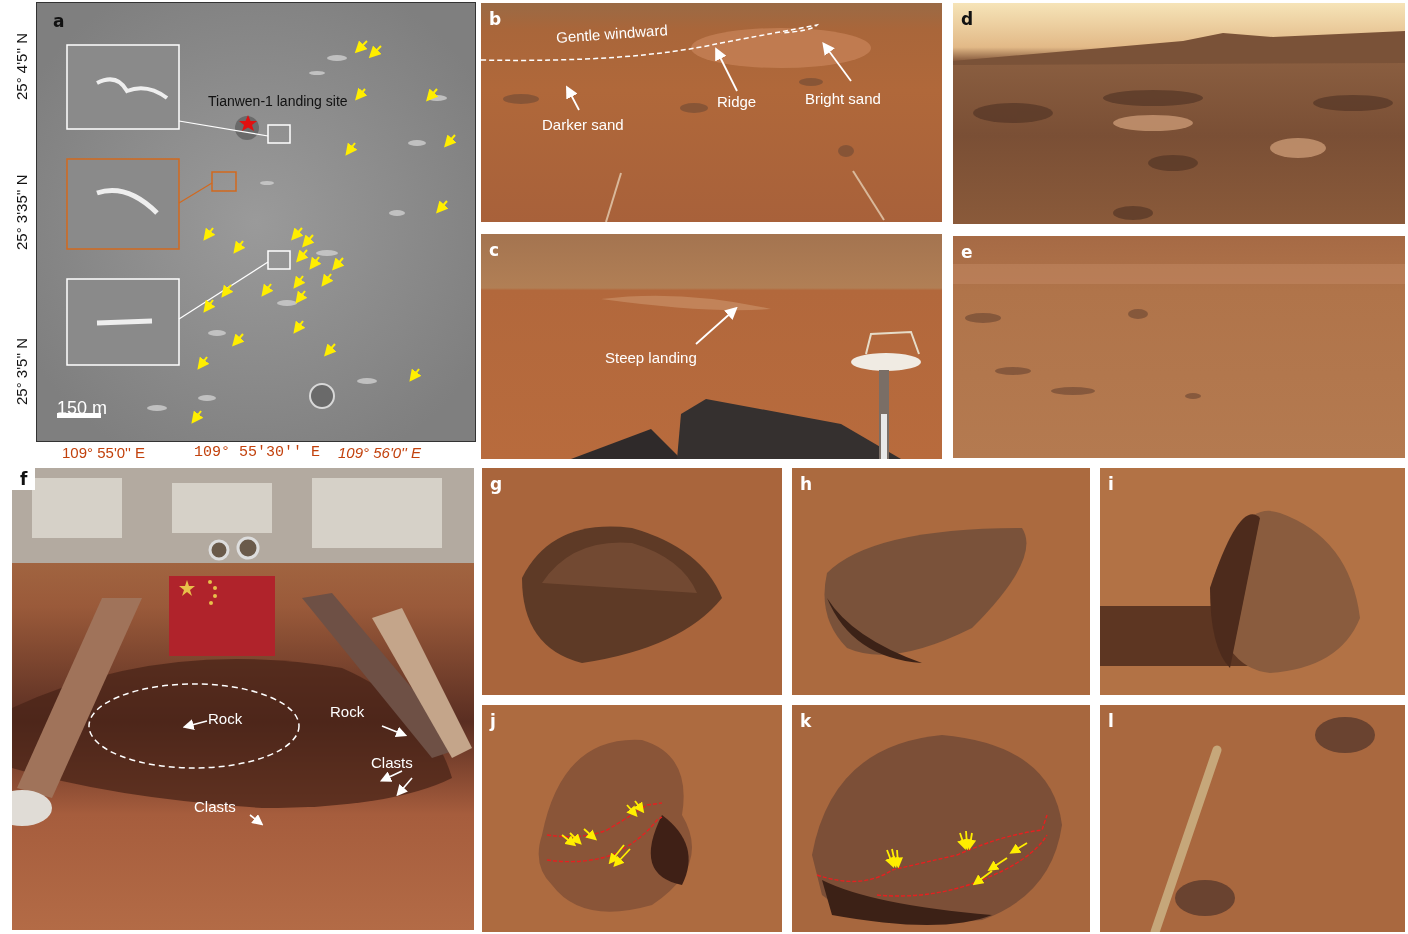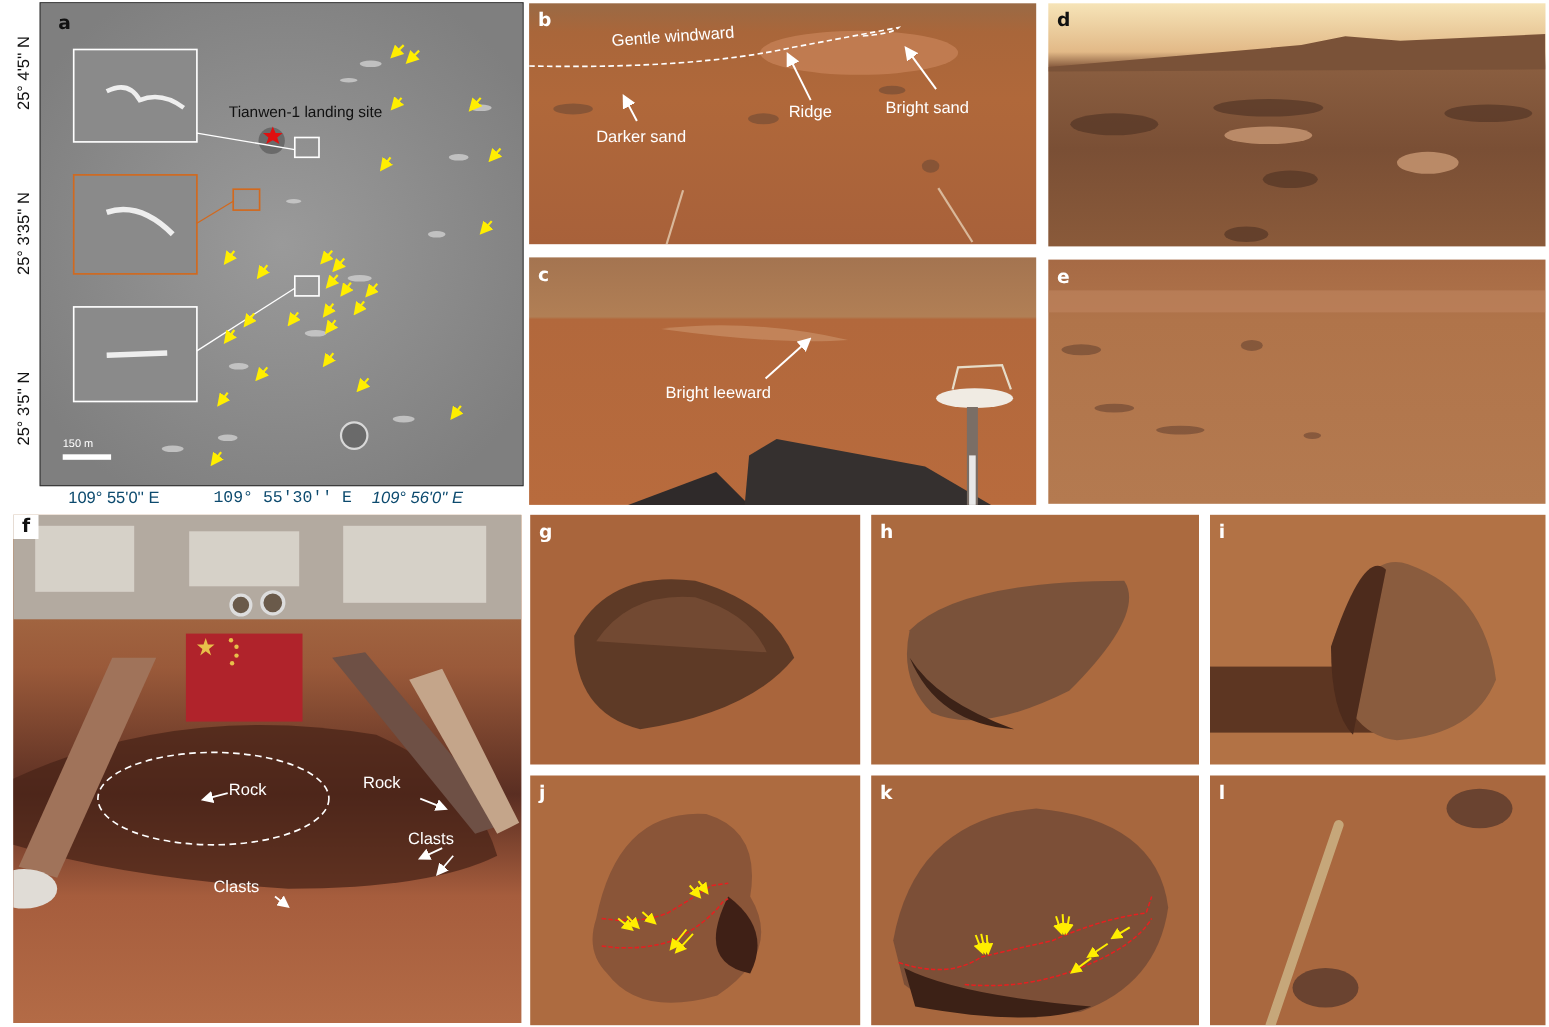--- a/index.html
+++ b/index.html
@@ -4,21 +4,21 @@
 <style>
   html,body{margin:0;padding:0;background:#ffffff;}
   body{width:1408px;height:934px;position:relative;overflow:hidden;font-family:"Liberation Sans",sans-serif;}
   .panel{position:absolute;overflow:hidden;}
   .plabel{position:absolute;left:8px;top:6px;font-weight:bold;font-size:17px;color:#fff;font-family:"DejaVu Sans",sans-serif;}
   .plabel.dark{color:#111;}
   .ann{position:absolute;color:#fff;font-size:15px;white-space:nowrap;}
   .ann.dark{color:#111;}
   svg{position:absolute;left:0;top:0;}
   .ylab{position:absolute;font-size:15px;color:#111;transform:rotate(-90deg);transform-origin:left top;white-space:nowrap;}
-  .xlab{position:absolute;font-size:15px;color:#0c4a6e;white-space:nowrap;}
+  .xlab{position:absolute;font-size:15px;color:#c2410c;white-space:nowrap;}
 </style>
 </head>
 <body>
 
 <div class="panel" style="left:36px;top:2px;width:438px;height:438px;background:#8f8f8f;border:1px solid #333;">
   <svg width="438" height="438">
     <defs>
       <radialGradient id="g1" cx="50%" cy="50%" r="60%">
           <stop offset="0" stop-color="#9a9a9a"></stop>
           <stop offset="1" stop-color="#7f7f7f"></stop>
@@ -93,21 +93,21 @@
       <line x1="298" y1="341" x2="291" y2="349"></line>
         <line x1="170" y1="354" x2="164" y2="362"></line>
       <line x1="382" y1="366" x2="376" y2="374"></line>
         <line x1="164" y1="408" x2="158" y2="416"></line>
     </g>
 
     <rect x="20" y="410" width="44" height="5" fill="#fff"></rect>
   </svg>
   <div class="plabel dark" style="left:16px;top:8px;">a</div>
   <div class="ann dark" style="left:171px;top:90px;font-size:14px;">Tianwen-1 landing site</div>
-  <div class="ann" style="left:20px;top:395px;font-size:10px;">150 m</div>
+  <div class="ann" style="left:20px;top:395px;font-size:18px;">150 m</div>
 </div>
 <div class="ylab" style="left:13px;top:100px;">25° 4'5'' N</div>
 <div class="ylab" style="left:13px;top:250px;">25° 3'35'' N</div>
 <div class="ylab" style="left:13px;top:405px;">25° 3'5'' N</div>
 <div class="xlab" style="left:62px;top:444px;">109° 55'0'' E</div>
 <div class="xlab" style="left:194px;top:444px;font-family:Liberation Mono, monospace;">109° 55'30'' E</div>
 <div class="xlab" style="left:338px;top:444px;font-style:italic;">109° 56'0'' E</div>
 
 <div class="panel" style="left:481px;top:3px;width:461px;height:219px;background:linear-gradient(#9a6a45 0%,#a9663a 12%,#b0683a 40%,#a8613a 100%);">
   <svg width="461" height="219">
@@ -149,21 +149,21 @@
     <path d="M120,65 Q200,55 290,75 Q230,80 120,65" fill="#c98e65" opacity="0.7"></path>
     <line x1="215" y1="110" x2="252" y2="77" stroke="#fff" stroke-width="1.8" marker-end="url(#wc)"></line>
     <polygon points="90,225 170,195 200,225" fill="#2f2a2a"></polygon>
     <polygon points="196,225 200,180 225,165 360,190 420,225" fill="#35302f"></polygon>
     <ellipse cx="405" cy="128" rx="35" ry="9" fill="#f0ebe3"></ellipse>
     <path d="M385,120 L390,100 L430,98 L438,120" stroke="#e6dcc8" stroke-width="2" fill="none"></path>
     <rect x="398" y="136" width="10" height="89" fill="#7a6e66"></rect>
     <rect x="400" y="180" width="6" height="45" fill="#e8e8e8"></rect>
   </svg>
   <div class="plabel">c</div>
-  <div class="ann" style="left:124px;top:115px;">Bright leeward</div>
+  <div class="ann" style="left:124px;top:115px;">Steep landing</div>
 </div>
 
 <div class="panel" style="left:953px;top:3px;width:452px;height:221px;background:linear-gradient(#f6e4b8 0%,#e2b987 20%,#8a5e40 26%,#7a4f35 60%,#8a5a3a 100%);">
   <svg width="452" height="221">
     <path d="M0,58 L230,38 L270,30 L320,34 L452,28 L452,60 L0,62 z" fill="#7a5238"></path>
     <g fill="#4d3123" opacity="0.6">
       <ellipse cx="60" cy="110" rx="40" ry="10"></ellipse>
         <ellipse cx="200" cy="95" rx="50" ry="8"></ellipse>
         <ellipse cx="400" cy="100" rx="40" ry="8"></ellipse>
       <ellipse cx="220" cy="160" rx="25" ry="8"></ellipse>

